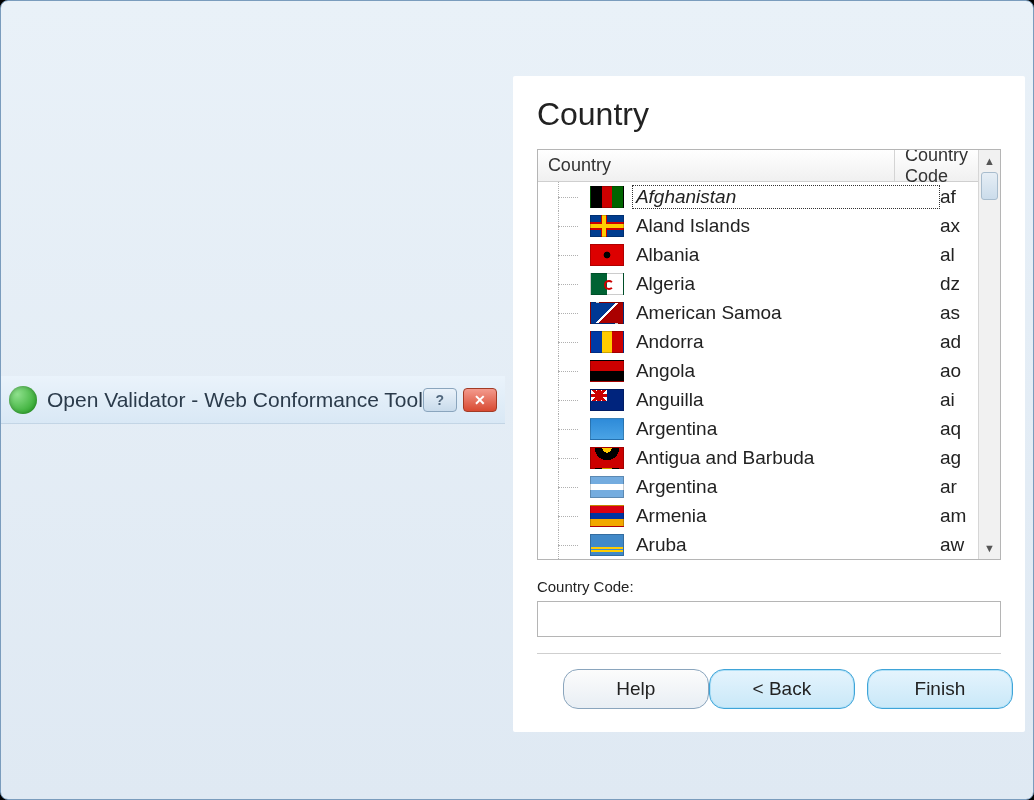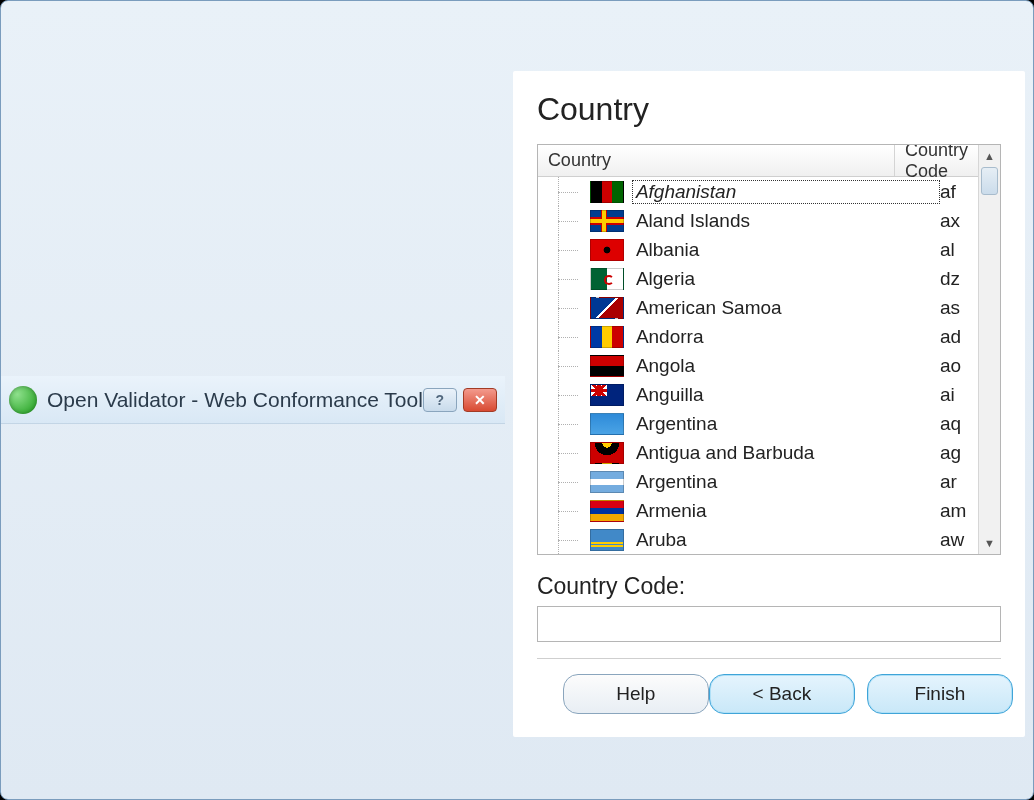--- a/index.html
+++ b/index.html
@@ -179,21 +179,21 @@
     position: absolute;
     left: 2px;
     right: 2px;
     top: 0;
     height: 28px;
     background: linear-gradient(#e6eef5,#cbdceb);
     border: 1px solid #a8bccd;
     border-radius: 3px;
   }
   .field-label {
-    font-size: 23px;
+    font-size: 15px;
     color: #222;
     margin-top: 18px;
   }
   .field-input {
     width: 100%;
     height: 36px;
     border: 1px solid #b5b5b5;
     margin-top: 6px;
     background: #fff;
     font-size: 18px;

